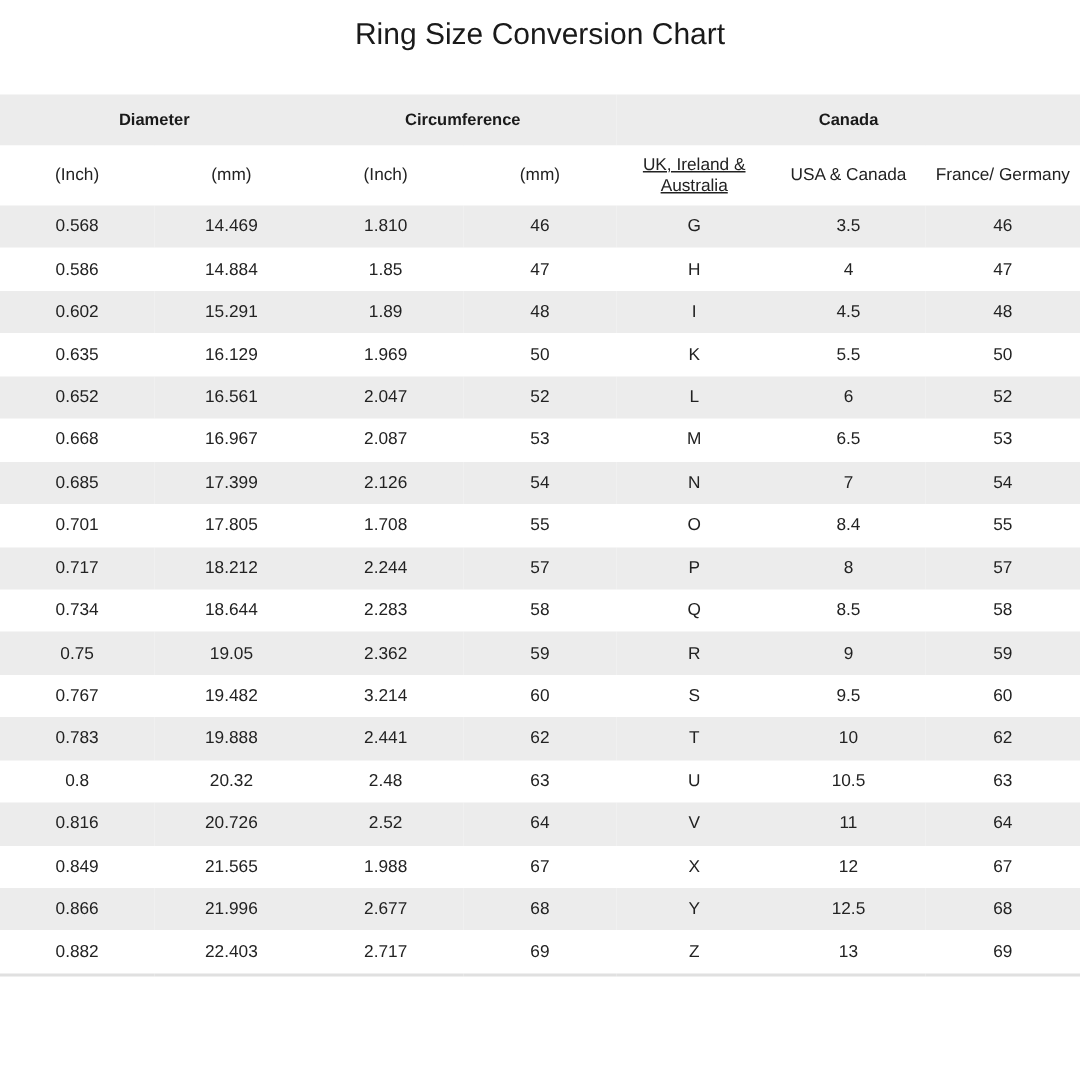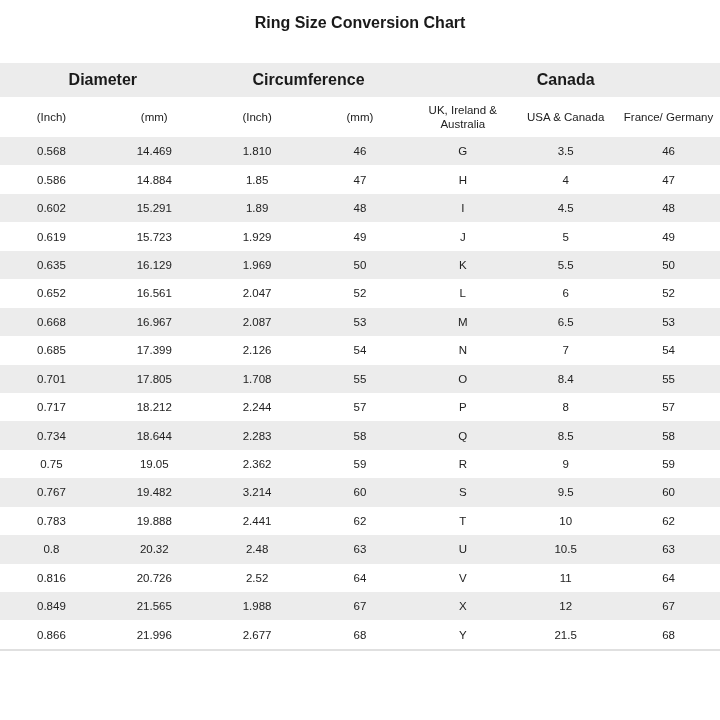--- a/index.html
+++ b/index.html
@@ -10,54 +10,55 @@
   html,body{margin:0;padding:0;}
   body{
     width:720px;height:720px;
     background:#ffffff;
     font-family:"Liberation Sans", sans-serif;
     color:var(--text);
     overflow:hidden;
   }
   .title{
     text-align:center;
-    font-size:16px;
-    font-weight:bold;
+    font-size:20px;
+    font-weight:normal;
     line-height:20px;
     margin:13px 0 0 0;
     color:#1a1a1a;
   }
   table.ring-table{
     width:100%;
     border-collapse:collapse;
     table-layout:fixed;
     margin-top:30px;
   }
   table.ring-table th, table.ring-table td{
     text-align:center;
     vertical-align:middle;
     padding:0;
   }
   tr.group-row th{
     background:var(--stripe);
     height:34px;
-    font-size:16px;
+    font-size:11px;
     font-weight:bold;
     color:#1a1a1a;
   }
   tr.sub-row th{
     background:#ffffff;
     height:40px;
     font-size:11.5px;
     font-weight:normal;
     line-height:1.25;
   }
   tr.sub-row th .wrap{
     display:inline-block;
     max-width:86px;
+    text-decoration:underline;
   }
   tbody td{
     height:28.45px;
     font-size:11.5px;
     font-weight:normal;
   }
   tbody tr:nth-child(odd){
     background:var(--stripe);
   }
   tbody tr:last-child{
@@ -117,29 +118,20 @@
       <tr>
         <td>0.602</td>
         <td>15.291</td>
         <td>1.89</td>
         <td>48</td>
         <td>I</td>
         <td>4.5</td>
         <td>48</td>
       </tr>
       <tr>
-        <td>0.619</td>
-        <td>15.723</td>
-        <td>1.929</td>
-        <td>49</td>
-        <td>J</td>
-        <td>5</td>
-        <td>49</td>
-      </tr>
-      <tr>
         <td>0.635</td>
         <td>16.129</td>
         <td>1.969</td>
         <td>50</td>
         <td>K</td>
         <td>5.5</td>
         <td>50</td>
       </tr>
       <tr>
         <td>0.652</td>
@@ -248,17 +240,26 @@
         <td>X</td>
         <td>12</td>
         <td>67</td>
       </tr>
       <tr>
         <td>0.866</td>
         <td>21.996</td>
         <td>2.677</td>
         <td>68</td>
         <td>Y</td>
-        <td>21.5</td>
+        <td>12.5</td>
         <td>68</td>
+      </tr>
+      <tr>
+        <td>0.882</td>
+        <td>22.403</td>
+        <td>2.717</td>
+        <td>69</td>
+        <td>Z</td>
+        <td>13</td>
+        <td>69</td>
       </tr>
     </tbody>
 </table>
 
 </body></html>

